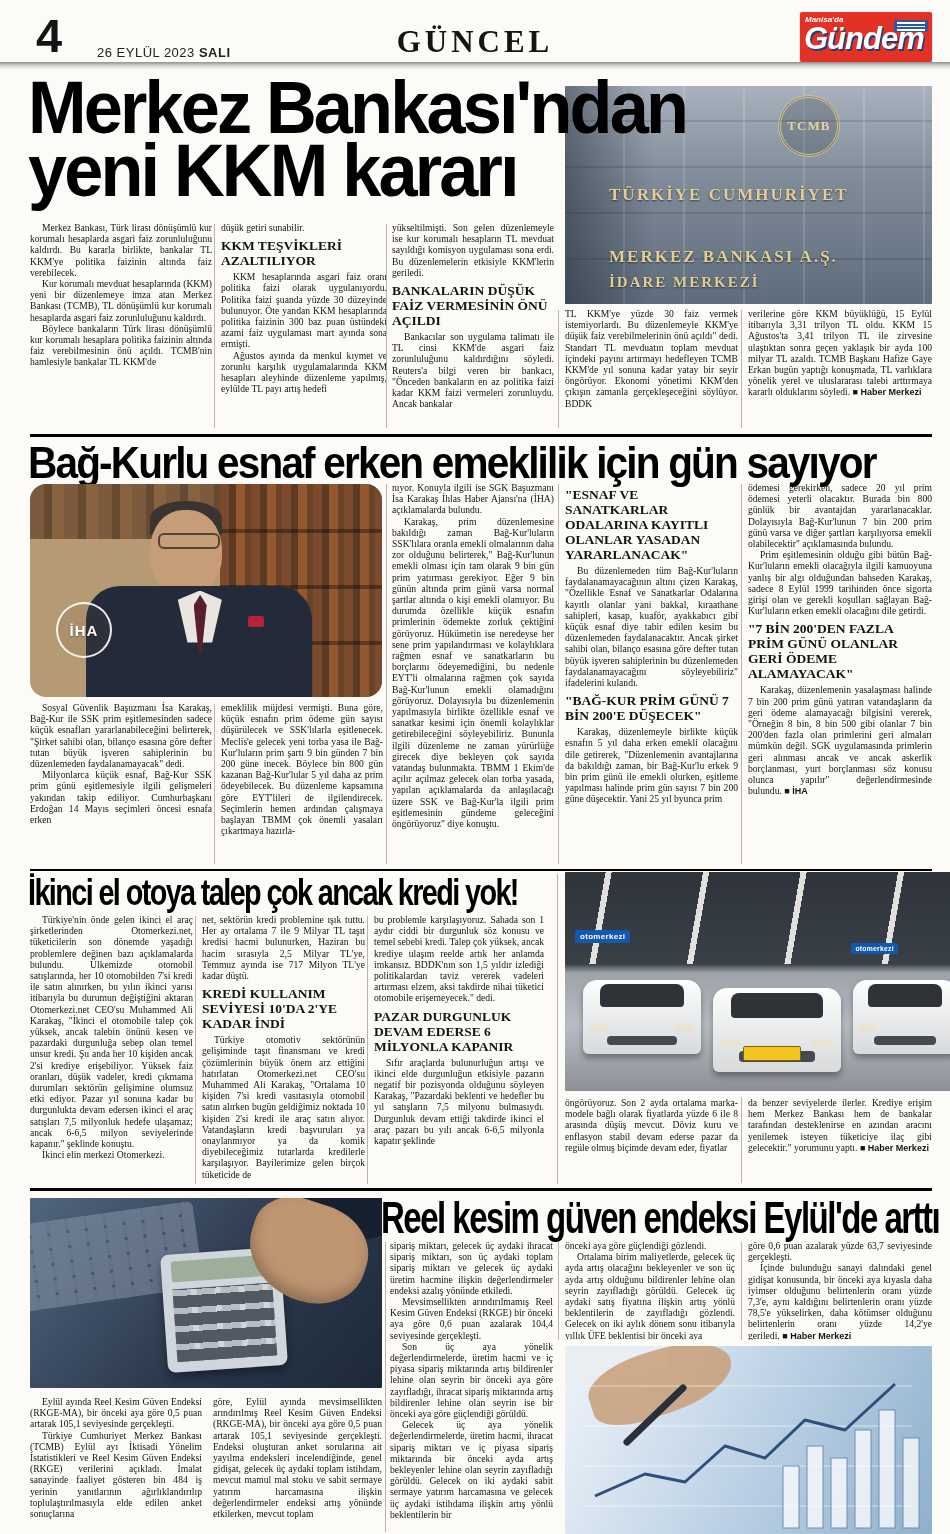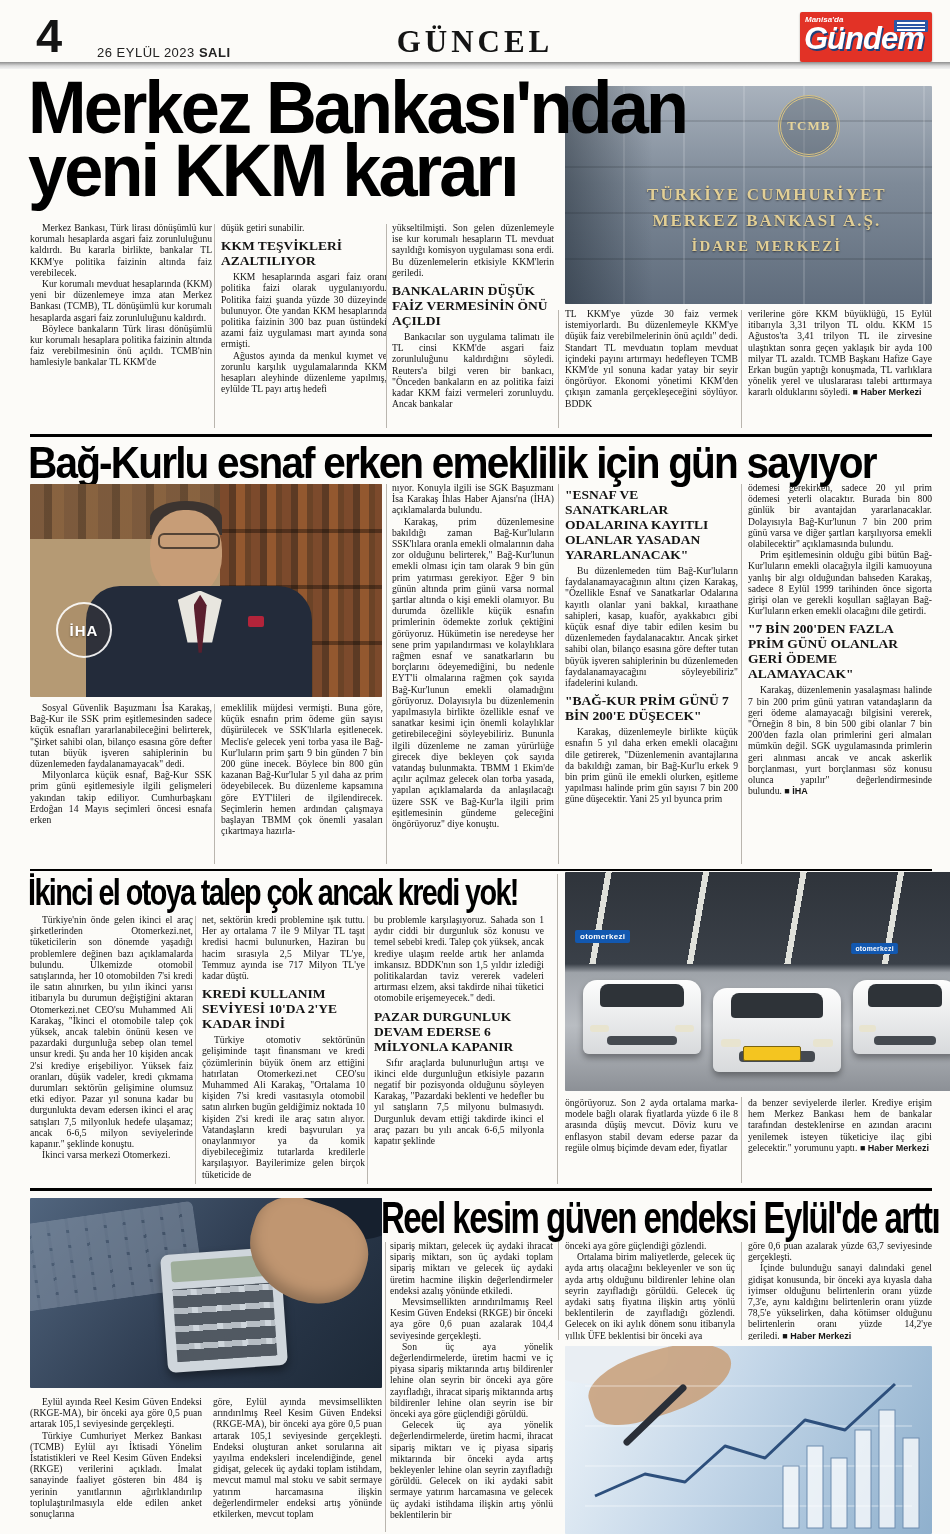--- a/index.html
+++ b/index.html
@@ -40,26 +40,26 @@
   
   .photo{position:absolute;overflow:hidden;border-radius:1px;}
   .ph1{background:linear-gradient(180deg,#a9b2bd,#7e8a98 45%,#5f6c7c);}
   .ph1 .seams{position:absolute;inset:0;
         background:repeating-linear-gradient(90deg,transparent 0 58px,rgba(255,255,255,.14) 58px 60px),
                    repeating-linear-gradient(0deg,transparent 0 44px,rgba(0,0,0,.12) 44px 46px);}
   .ph1 .shade{position:absolute;left:0;top:0;width:24%;height:100%;background:linear-gradient(90deg,rgba(20,30,40,.45),transparent);}
   .ph1 .emblem{position:absolute;left:58%;top:4%;width:56px;height:56px;border:3px double #d8c383;border-radius:50%;
         color:#e6d49a;font-family:"Liberation Serif",serif;font-weight:bold;font-size:13px;
         display:flex;align-items:center;justify-content:center;letter-spacing:1px;background:rgba(40,50,64,.25);}
-  .ph1 .btxt{position:absolute;left:12%;right:2%;top:44%;text-align:center;color:#e2cf96;
+  .ph1 .btxt{position:absolute;left:12%;right:2%;top:44%;text-align:left;color:#e2cf96;
         font-family:"Liberation Serif",serif;font-weight:bold;letter-spacing:2px;text-shadow:0 1px 2px rgba(0,0,0,.55);}
   .ph1 .btxt .l1{font-size:17px;line-height:26px;}
-  .ph1 .btxt .l2{font-size:17px;line-height:26px;}
+  .ph1 .btxt .l2{font-size:17px;line-height:26px;margin-top:36px;}
   .ph1 .btxt .l3{font-size:15px;line-height:24px;}
-  .ph2{background:linear-gradient(90deg,#a8induced 0,#fff 0);background:linear-gradient(90deg,#b59a74 55%,#8f7350);}
+  .ph2{background:linear-gradient(90deg,#a8induced 0,#fff 0);background:linear-gradient(90deg,#b59a74 55%,#8f7350);border-radius:16px;}
   .ph2 .books{position:absolute;right:0;top:0;width:46%;height:100%;
         background:repeating-linear-gradient(90deg,#7c4a2c 0 9px,#5c3a24 9px 16px,#93582f 16px 25px,#6b4327 25px 31px),
         repeating-linear-gradient(0deg,transparent 0 52px,rgba(0,0,0,.35) 52px 56px);background-blend-mode:multiply;}
   .ph2 .shelf-top{position:absolute;left:0;top:0;width:60%;height:26%;
         background:repeating-linear-gradient(90deg,#6e4a2f 0 14px,#523621 14px 22px,#7d5533 22px 34px);opacity:.8;}
   .ph2 .head{position:absolute;left:34%;top:12%;width:72px;height:86px;border-radius:46%;background:#c79d77;}
   .ph2 .hair{position:absolute;left:34%;top:8%;width:72px;height:34px;border-radius:50% 50% 0 0;background:#3c3430;}
   .ph2 .glasses{position:absolute;left:36.5%;top:23%;width:58px;height:12px;border:2px solid #2c2620;border-radius:6px;opacity:.75;}
   .ph2 .body{position:absolute;left:16%;top:48%;width:64%;height:56%;border-radius:34px 34px 0 0;background:#232b3a;}
   .ph2 .shirt{position:absolute;left:42%;top:50%;width:44px;height:52px;background:#e8e6df;clip-path:polygon(50% 0,0 18%,22% 100%,78% 100%,100% 18%);}
@@ -233,21 +233,21 @@
     <div class="car" style="left:288px;top:108px;width:104px;height:74px;">
         <div class="ws"></div>
         <div class="grill"></div>
         <div class="hl1"></div>
       </div>
     <div class="plate" style="left:178px;top:174px;width:56px;height:13px;"></div>
   </div>
 
   <div class="col" style="left:30px;top:914px;width:163px;height:272px;">
       <p class="bp">Türkiye'nin önde gelen ikinci el araç şirketlerinden Otomerkezi.net, tüketicilerin son dönemde yaşadığı problemlere değinen bazı açıklamalarda bulundu. Ülkemizde otomobil satışlarında, her 10 otomobilden 7'si kredi ile satın alınırken, bu yılın ikinci yarısı itibarıyla bu durumun değiştiğini aktaran Otomerkezi.net CEO'su Muhammed Ali Karakaş, "İkinci el otomobile talep çok yüksek, ancak talebin önünü kesen ve pazardaki durgunluğa sebep olan temel unsur kredi. Şu anda her 10 kişiden ancak 2'si krediye erişebiliyor. Yüksek faiz oranları, düşük vadeler, kredi çıkmama durumları sektörün gelişimine olumsuz etki ediyor. Pazar yıl sonuna kadar bu durgunlukta devam edersen ikinci el araç satışları 7,5 milyonluk hedefe ulaşamaz; ancak 6-6,5 milyon seviyelerinde kapanır." şeklinde konuştu.</p>
-      <p class="bp">İkinci varsa merkezi Otomerkezi.</p>
+      <p class="bp">İkinci elin merkezi Otomerkezi.</p>
     </div>
   <div class="col" style="left:202px;top:914px;width:163px;height:272px;">
       <p class="bpc">net, sektörün kredi problemine ışık tuttu. Her ay ortalama 7 ile 9 Milyar TL taşıt kredisi hacmi bulunurken, Haziran bu hacim sırasıyla 2,5 Milyar TL'ye, Temmuz ayında ise 717 Milyon TL'ye kadar düştü.</p>
       <h4 class="sub">KREDİ KULLANIM SEVİYESİ 10'DA 2'YE KADAR İNDİ</h4>
       <p class="bp">Türkiye otomotiv sektörünün gelişiminde taşıt finansmanı ve kredi çözümlerinin büyük önem arz ettiğini hatırlatan Otomerkezi.net CEO'su Muhammed Ali Karakaş, "Ortalama 10 kişiden 7'si kredi vasıtasıyla otomobil satın alırken bugün geldiğimiz noktada 10 kişiden 2'si kredi ile araç satın alıyor. Vatandaşların kredi başvuruları ya onaylanmıyor ya da komik diyebileceğimiz tutarlarda kredilerle karşılaşıyor. Bayilerimize gelen birçok tüketicide de</p>
     </div>
   <div class="col" style="left:374px;top:914px;width:170px;height:272px;">
       <p class="bpc">bu problemle karşılaşıyoruz. Sahada son 1 aydır ciddi bir durgunluk söz konusu ve temel sebebi kredi. Talep çok yüksek, ancak krediye ulaşım reelde artık her anlamda imkansız. BDDK'nın son 1,5 yıldır izlediği politikalardan taviz vererek vadeleri artırması elzem, aksi takdirde nihai tüketici otomobile erişemeyecek." dedi.</p>
       <h4 class="sub">PAZAR DURGUNLUK DEVAM EDERSE 6 MİLYONLA KAPANIR</h4>
       <p class="bp">Sıfır araçlarda bulunurluğun artışı ve ikinci elde durgunluğun etkisiyle pazarın negatif bir pozisyonda olduğunu söyleyen Karakaş, "Pazardaki beklenti ve hedefler bu yıl satışların 7,5 milyonu bulmasıydı. Durgunluk devam ettiği takdirde ikinci el araç pazarı bu yılı ancak 6-6,5 milyonla kapatır şeklinde</p>

